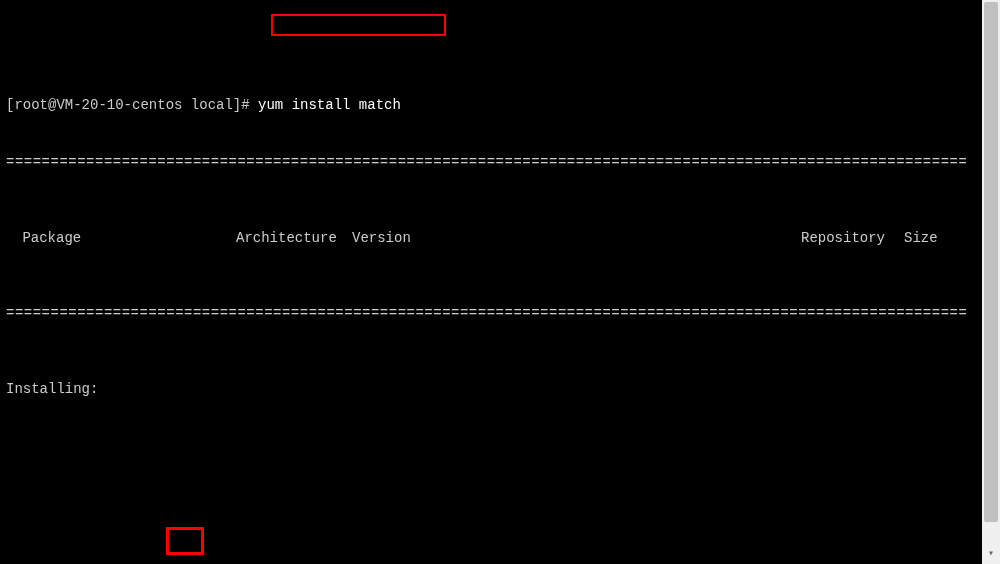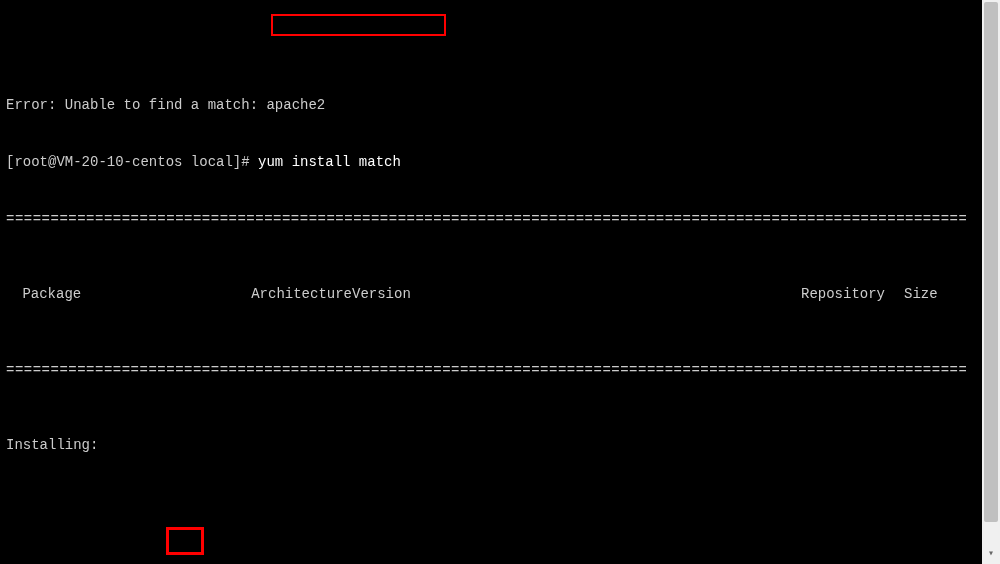--- a/index.html
+++ b/index.html
@@ -77,33 +77,32 @@
       color: #666;
       line-height: 16px;
     }
     .row {
       display: block;
     }
     .pkg-row {
       display: flex;
     }
     .hdr-pkg { padding-left: 8px; width: 230px; }
-    .hdr-arch { width: 116px; text-align: right; }
+    .hdr-arch { width: 116px; }
     .hdr-ver { width: 430px; }
     .hdr-repo { width: 122px; text-align: center; }
     .hdr-size { width: 54px; text-align: left; }
   </style>
 </head>
 <body>
 
 <div class="terminal">
   <div class="highlight-box highlight-cmd"></div>
   <div class="highlight-box highlight-y"></div>
 
-  <span class="row">Error: Unable to find a match: apache2</span>
   <span class="row"><span>[root@VM-20-10-centos local]# </span><span class="white">yum install match</span></span>
   <span class="row sep-line">=================================================================================================================</span>
 
   <div class="pkg-row">
     <span class="hdr-pkg"> Package</span>
     <span class="hdr-arch">Architecture</span>
     <span class="hdr-ver">Version</span>
     <span class="hdr-repo">Repository</span>
     <span class="hdr-size">Size</span>
   </div>

